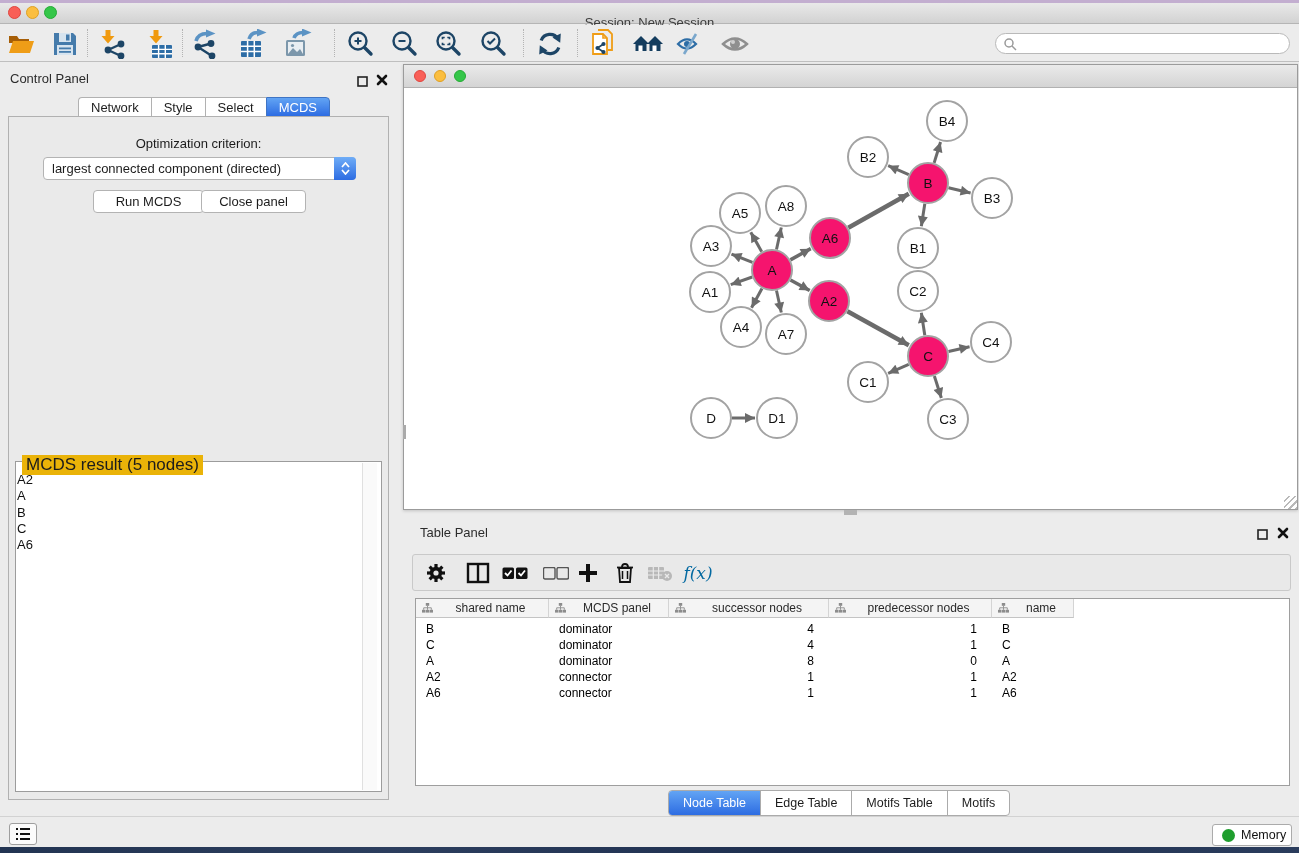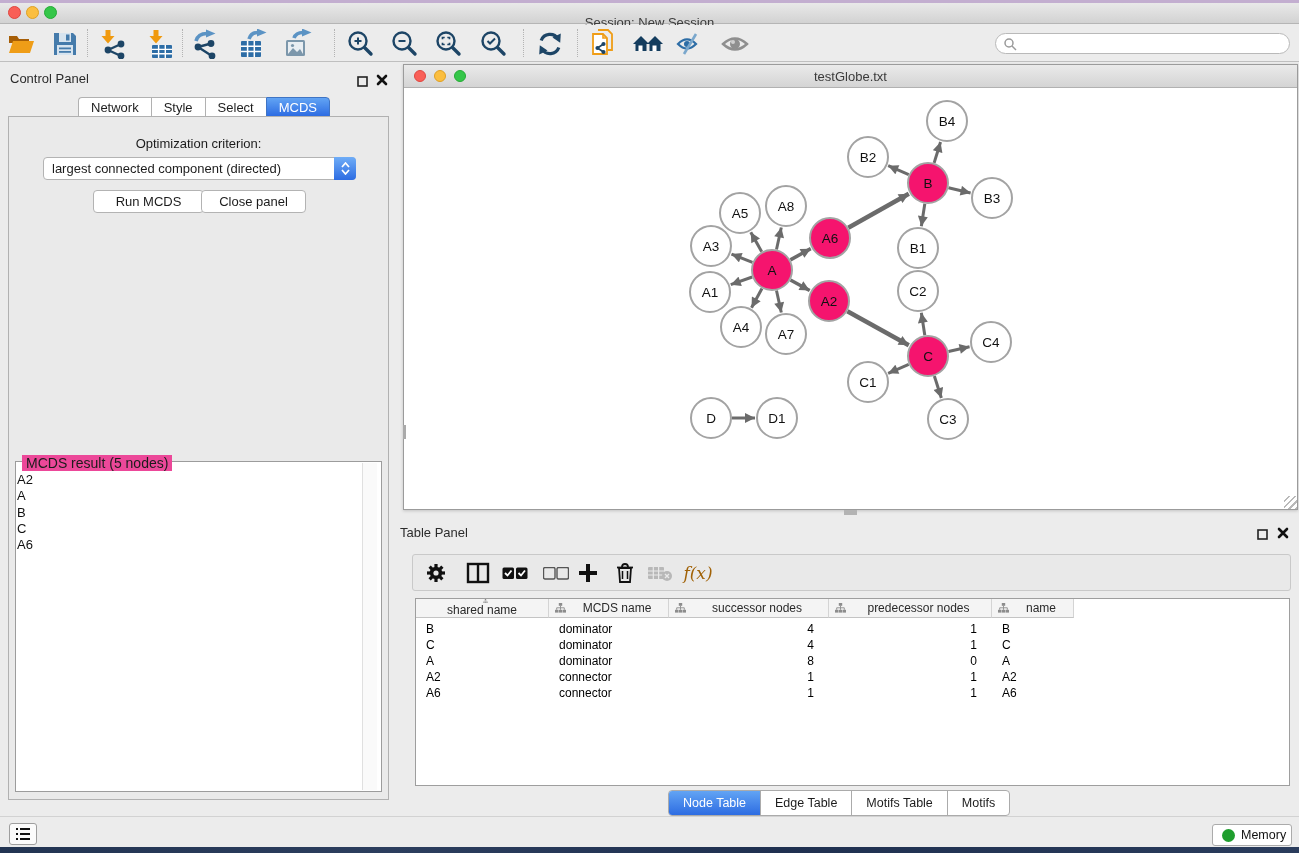--- a/index.html
+++ b/index.html
@@ -32,42 +32,42 @@
 #cp-box { left:8px; top:116px; width:381px; height:684px; background:#eaeaea; border:1px solid #b1b1b1; }
 #cp-optlabel { left:0; top:136px; width:397px; text-align:center; font-size:13px; color:#1c1c1c; }
 #cp-select { left:43px; top:157px; width:313px; height:23px; background:#fff; border:1px solid #b3b3b3; border-radius:4px; display:flex; align-items:center; }
 #cp-select-text { font-size:13px; color:#1c1c1c; padding-left:8px; flex:1; }
 #cp-stepper { width:22px; height:23px; margin:-1px -1px -1px 0; border-radius:0 4px 4px 0; background:linear-gradient(#6fadf7,#2d6ce2); display:flex; flex-direction:column; align-items:center; justify-content:center; gap:1px; }
 #cp-stepper svg { display:block; }
 .cp-btn { position:absolute; top:190px; height:23px; background:#fff; border:1px solid #b3b3b3; border-radius:4px; font-size:13px; color:#1c1c1c; display:flex; align-items:center; justify-content:center; }
 #btn-run { left:93px; width:111px; }
 #btn-close { left:201px; width:105px; }
 #mcds-box { left:15px; top:461px; width:367px; height:331px; border:1px solid #9c9c9c; background:#fff; }
-#mcds-legend { left:22px; top:455px; background:#ec4899; padding:0 4px; font-size:14px; color:#1c1c1c; }
+#mcds-legend { left:22px; top:455px; background:#eab308; padding:0 4px; font-size:17px; color:#1c1c1c; }
 #mcds-list { left:17px; top:472px; width:346px; font-size:13px; color:#111; line-height:16.3px; }
 #mcds-scroll { left:362px; top:463px; width:15px; height:327px; background:#fafafa; border-left:1px solid #e0e0e0; }
 
 
 #net-win { left:403px; top:64px; width:895px; height:446px; background:#fff; border:1px solid #9b9b9b; box-shadow:0 1px 3px rgba(0,0,0,.18); }
 #net-titlebar { left:0; top:0; width:893px; height:23px; background:linear-gradient(#eaeaea,#d4d4d4); border-bottom:1px solid #b1b1b1; }
 #net-titlebar .light { width:12px; height:12px; top:5px; }
 #net-title { width:100%; text-align:center; top:4px; font-size:13px; color:#3a3a3a; }
 #net-canvas { left:0; top:23px; width:893px; height:421px; background:#fff; }
 #net-nub { left:-1px; top:360px; width:3px; height:14px; background:#aaa; }
 #net-nub2 { left:440px; top:445px; width:13px; height:5px; background:#b3b3b3; }
 #net-grip { right:0px; bottom:0px; width:13px; height:13px; background:
   repeating-linear-gradient(135deg, transparent 0 3px, #b9b9b9 3px 4.5px); }
 
 
-#tp-title { left:400px; top:525px; font-size:13px; color:#2c2c2c; }
+#tp-title { left:420px; top:525px; font-size:13px; color:#2c2c2c; }
 #tp-float { left:1257px; top:526px; }
 #tp-close { left:1277px; top:525px; }
 #tp-toolbar { left:412px; top:554px; width:879px; height:37px; background:#e9e9e9; border:1px solid #c9c9c9; border-radius:3px; }
 .tpi { position:absolute; top:1px; width:34px; height:34px; display:flex; align-items:center; justify-content:center; }
-#tp-fx { font-family:"DejaVu Serif", serif; font-style:italic; font-size:17px; color:#a16207; }
+#tp-fx { font-family:"DejaVu Serif", serif; font-style:italic; font-size:17px; color:#0369a1; }
 #tp-table { left:415px; top:598px; width:875px; height:188px; background:#fff; border:1px solid #9e9e9e; }
 #tp-header { display:flex; height:19px; }
 .th { background:#f4f4f4; border-right:1px solid #d4d4d4; border-bottom:1px solid #c4c4c4; display:flex; align-items:center; font-size:12px; color:#2a2a2a; }
 .th .lbl { flex:1; text-align:center; }
 .th .tree { margin-left:6px; }
 #tp-rows { padding-top:3px; }
 .tr { display:flex; height:16px; align-items:center; font-size:12px; color:#000; }
 .td { overflow:hidden; white-space:nowrap; }
 #tp-tabs { left:668px; top:790px; height:26px; display:flex; border:1px solid #ababab; border-radius:4px; background:#fff; overflow:hidden; }
 .tp-tab { height:100%; display:flex; align-items:center; justify-content:center; font-size:12.5px; color:#1c1c1c; border-right:1px solid #ababab; padding:0 14px; }
@@ -282,21 +282,20 @@
     <div>C</div>
     <div>A6</div>
   </div>
 <div id="mcds-scroll" class="abs"></div>
 
 <div id="net-win" class="abs">
   <div id="net-titlebar" class="abs">
     <div class="light" style="left:10px;background:#f95f57;border:1px solid #df4640;"></div>
     <div class="light" style="left:30px;background:#fbbe3f;border:1px solid #dfa023;"></div>
     <div class="light" style="left:50px;background:#35c649;border:1px solid #24ab35;"></div>
-    <div id="net-title" class="abs">testGlobe.txt</div>
   </div>
   <div id="net-canvas" class="abs">
     <svg id="graph" width="893" height="421">
       <defs>
         <marker id="arrow" viewBox="0 0 10 10" refX="10" refY="5" markerUnits="userSpaceOnUse" markerWidth="11" markerHeight="10" orient="auto">
           <path d="M0 0 L10 5 L0 10 z" fill="#6b6b6b"></path>
         </marker>
       </defs>
       <g id="g-edges">
           <line x1="357.7197701091396" y1="163.6883405069049" x2="346.769764647568" y2="144.1836432784806" stroke="#6b6b6b" stroke-width="3" marker-end="url(#arrow)"></line>
@@ -482,39 +481,39 @@
       <circle cx="20" cy="12" r="5" fill="#b8b8b8"></circle>
       <path d="M18 10 l4 4 M22 10 l-4 4" stroke="#e9e9e9" stroke-width="1.4"></path>
     </svg>
   </div>
   <div class="tpi" style="left:268px;">
     <span id="tp-fx">f(x)</span>
   </div>
 </div>
 <div id="tp-table" class="abs">
   <div id="tp-header">
-      <div class="th" style="width: 133px; flex-direction: column;">
+      <div class="th" style="width: 133px;">
         <svg class="tree" width="11" height="10" viewBox="0 0 11 10">
           <rect x="3.8" y="0" width="3.4" height="2.8" fill="#8c8c8c"></rect>
           <path d="M5.5 2.8 v2 M1.7 4.8 h7.6 M1.7 4.8 v2 M9.3 4.8 v2 M5.5 4.8 v2" stroke="#8c8c8c" stroke-width="0.9" fill="none"></path>
           <rect x="0" y="6.8" width="3.4" height="2.8" fill="#8c8c8c"></rect>
           <rect x="3.8" y="6.8" width="3.4" height="2.8" fill="#8c8c8c"></rect>
           <rect x="7.6" y="6.8" width="3.4" height="2.8" fill="#8c8c8c"></rect>
         </svg>
         <span class="lbl">shared name</span>
       </div>
       <div class="th" style="width: 120px;">
         <svg class="tree" width="11" height="10" viewBox="0 0 11 10">
           <rect x="3.8" y="0" width="3.4" height="2.8" fill="#8c8c8c"></rect>
           <path d="M5.5 2.8 v2 M1.7 4.8 h7.6 M1.7 4.8 v2 M9.3 4.8 v2 M5.5 4.8 v2" stroke="#8c8c8c" stroke-width="0.9" fill="none"></path>
           <rect x="0" y="6.8" width="3.4" height="2.8" fill="#8c8c8c"></rect>
           <rect x="3.8" y="6.8" width="3.4" height="2.8" fill="#8c8c8c"></rect>
           <rect x="7.6" y="6.8" width="3.4" height="2.8" fill="#8c8c8c"></rect>
         </svg>
-        <span class="lbl">MCDS name</span>
+        <span class="lbl">MCDS panel</span>
       </div>
       <div class="th" style="width: 160px;">
         <svg class="tree" width="11" height="10" viewBox="0 0 11 10">
           <rect x="3.8" y="0" width="3.4" height="2.8" fill="#8c8c8c"></rect>
           <path d="M5.5 2.8 v2 M1.7 4.8 h7.6 M1.7 4.8 v2 M9.3 4.8 v2 M5.5 4.8 v2" stroke="#8c8c8c" stroke-width="0.9" fill="none"></path>
           <rect x="0" y="6.8" width="3.4" height="2.8" fill="#8c8c8c"></rect>
           <rect x="3.8" y="6.8" width="3.4" height="2.8" fill="#8c8c8c"></rect>
           <rect x="7.6" y="6.8" width="3.4" height="2.8" fill="#8c8c8c"></rect>
         </svg>
         <span class="lbl">successor nodes</span>

